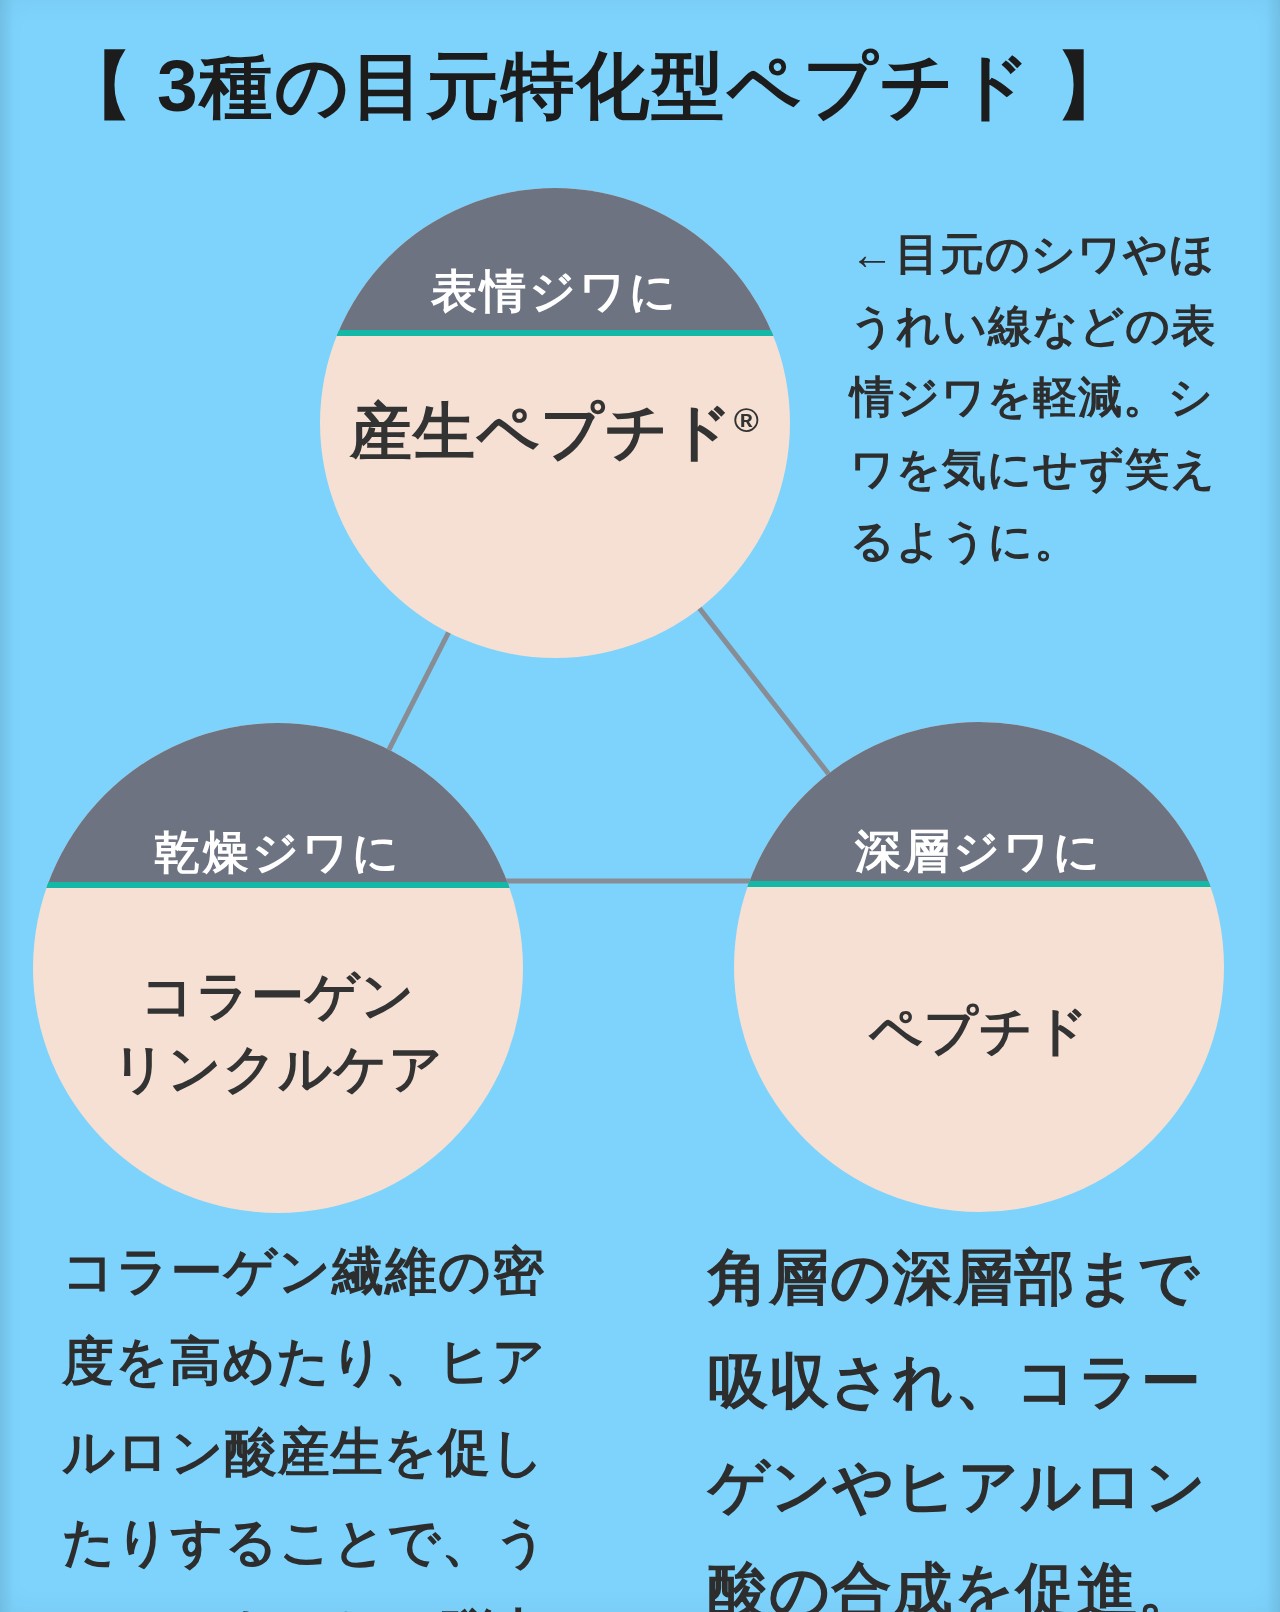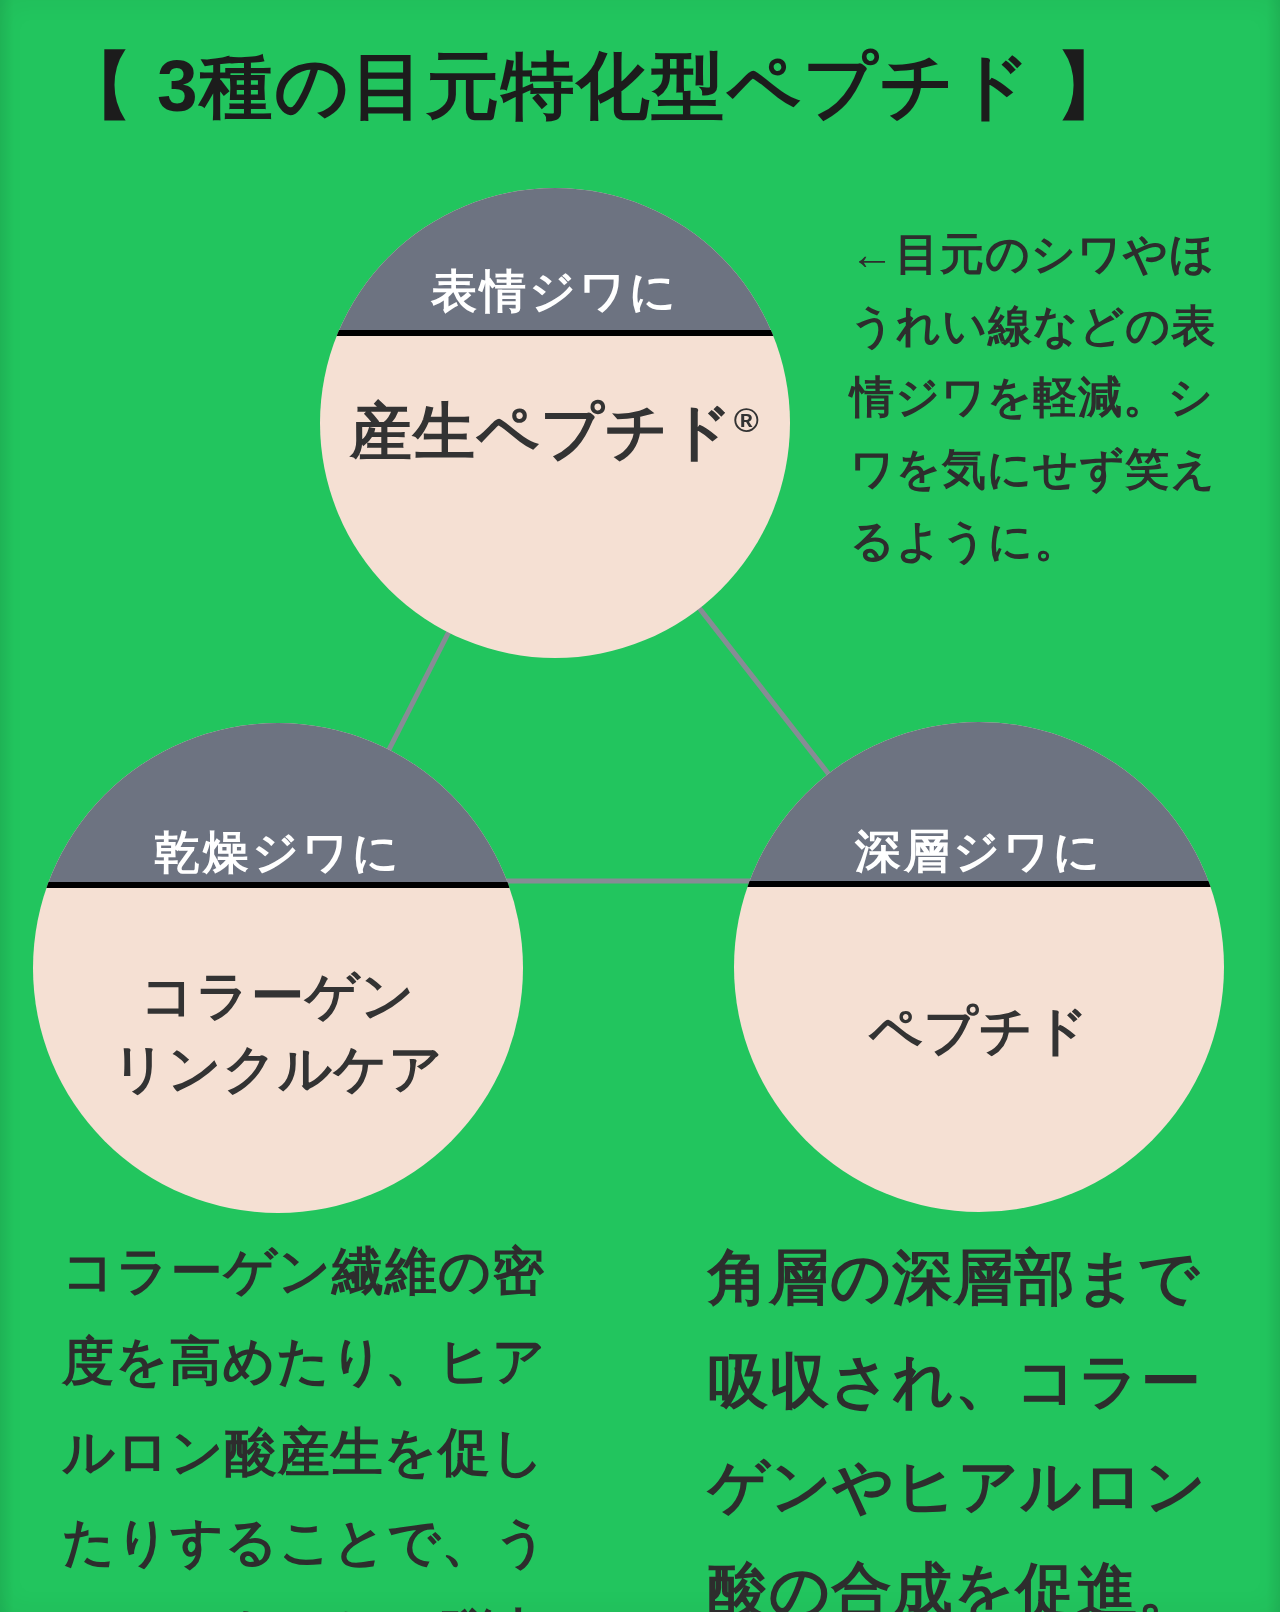--- a/index.html
+++ b/index.html
@@ -6,21 +6,21 @@
     --cap:#6d7381;
     --circle:#f5e0d3;
     --line:#878c95;
     --ink:#1c1c1c;
     --body-ink:#2d2d2d;
   }
   html,body{margin:0;padding:0;background:#ffffff;}
   #canvas{
     position:relative;
     width:1280px;height:1612px;
-    background:#22c55e;
+    background:#7dd3fc;
     overflow:hidden;
     font-family:"Liberation Sans", sans-serif;
     box-shadow:inset 0 0 28px rgba(0,0,0,0.05);
   }
   
   #canvas::before{
     content:"";position:absolute;left:0;top:0;bottom:0;width:14px;
     background:linear-gradient(90deg,rgba(0,0,0,0.07),rgba(0,0,0,0));
   }
   #canvas::after{
@@ -43,21 +43,21 @@
     position:absolute;border-radius:50%;overflow:hidden;
     background:var(--circle);
   }
   .circle.top{left:320px;top:188px;width:470px;height:470px;}
   .circle.bl{left:33px;top:723px;width:490px;height:490px;}
   .circle.br{left:734px;top:722px;width:490px;height:490px;}
 
   .cap{
     position:absolute;left:0;right:0;top:0;
     background:var(--cap);
-    border-bottom:6px solid #000000;
+    border-bottom:6px solid #14b8a6;
     display:flex;align-items:flex-end;justify-content:center;
   }
   .circle.top .cap{height:126px;padding-bottom:16px;}
   .circle.bl .cap,.circle.br .cap{height:152px;padding-bottom:7px;}
   .cap-label{
     color:#ffffff;font-size:46px;font-weight:700;letter-spacing:3px;
     line-height:1;white-space:nowrap;
   }
 
   .name{

